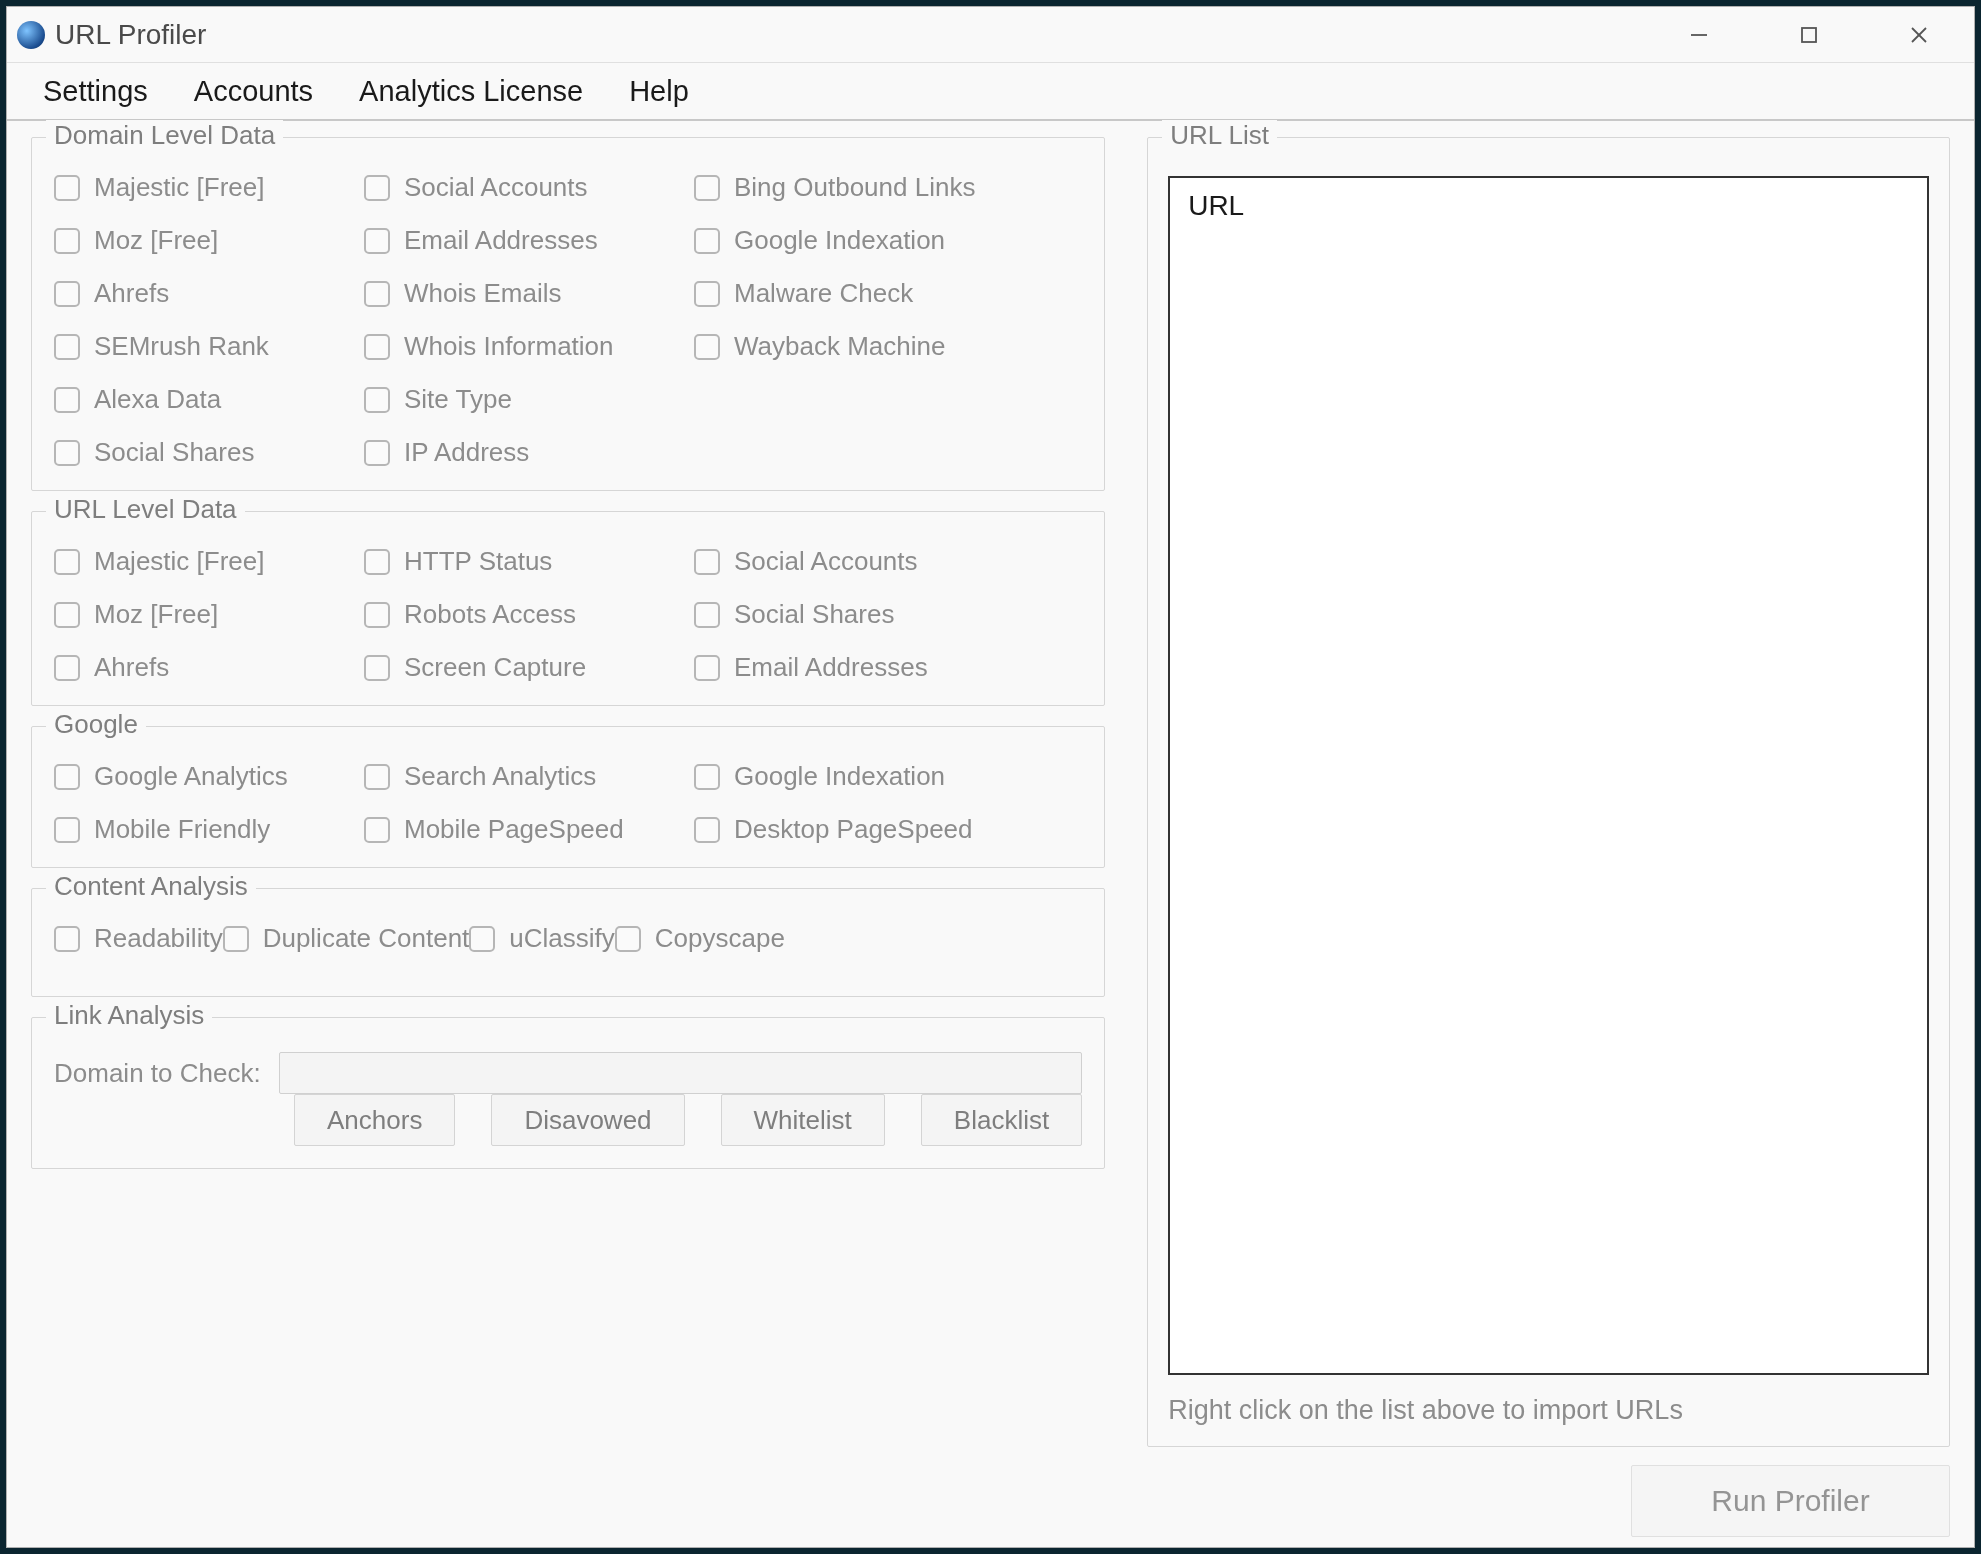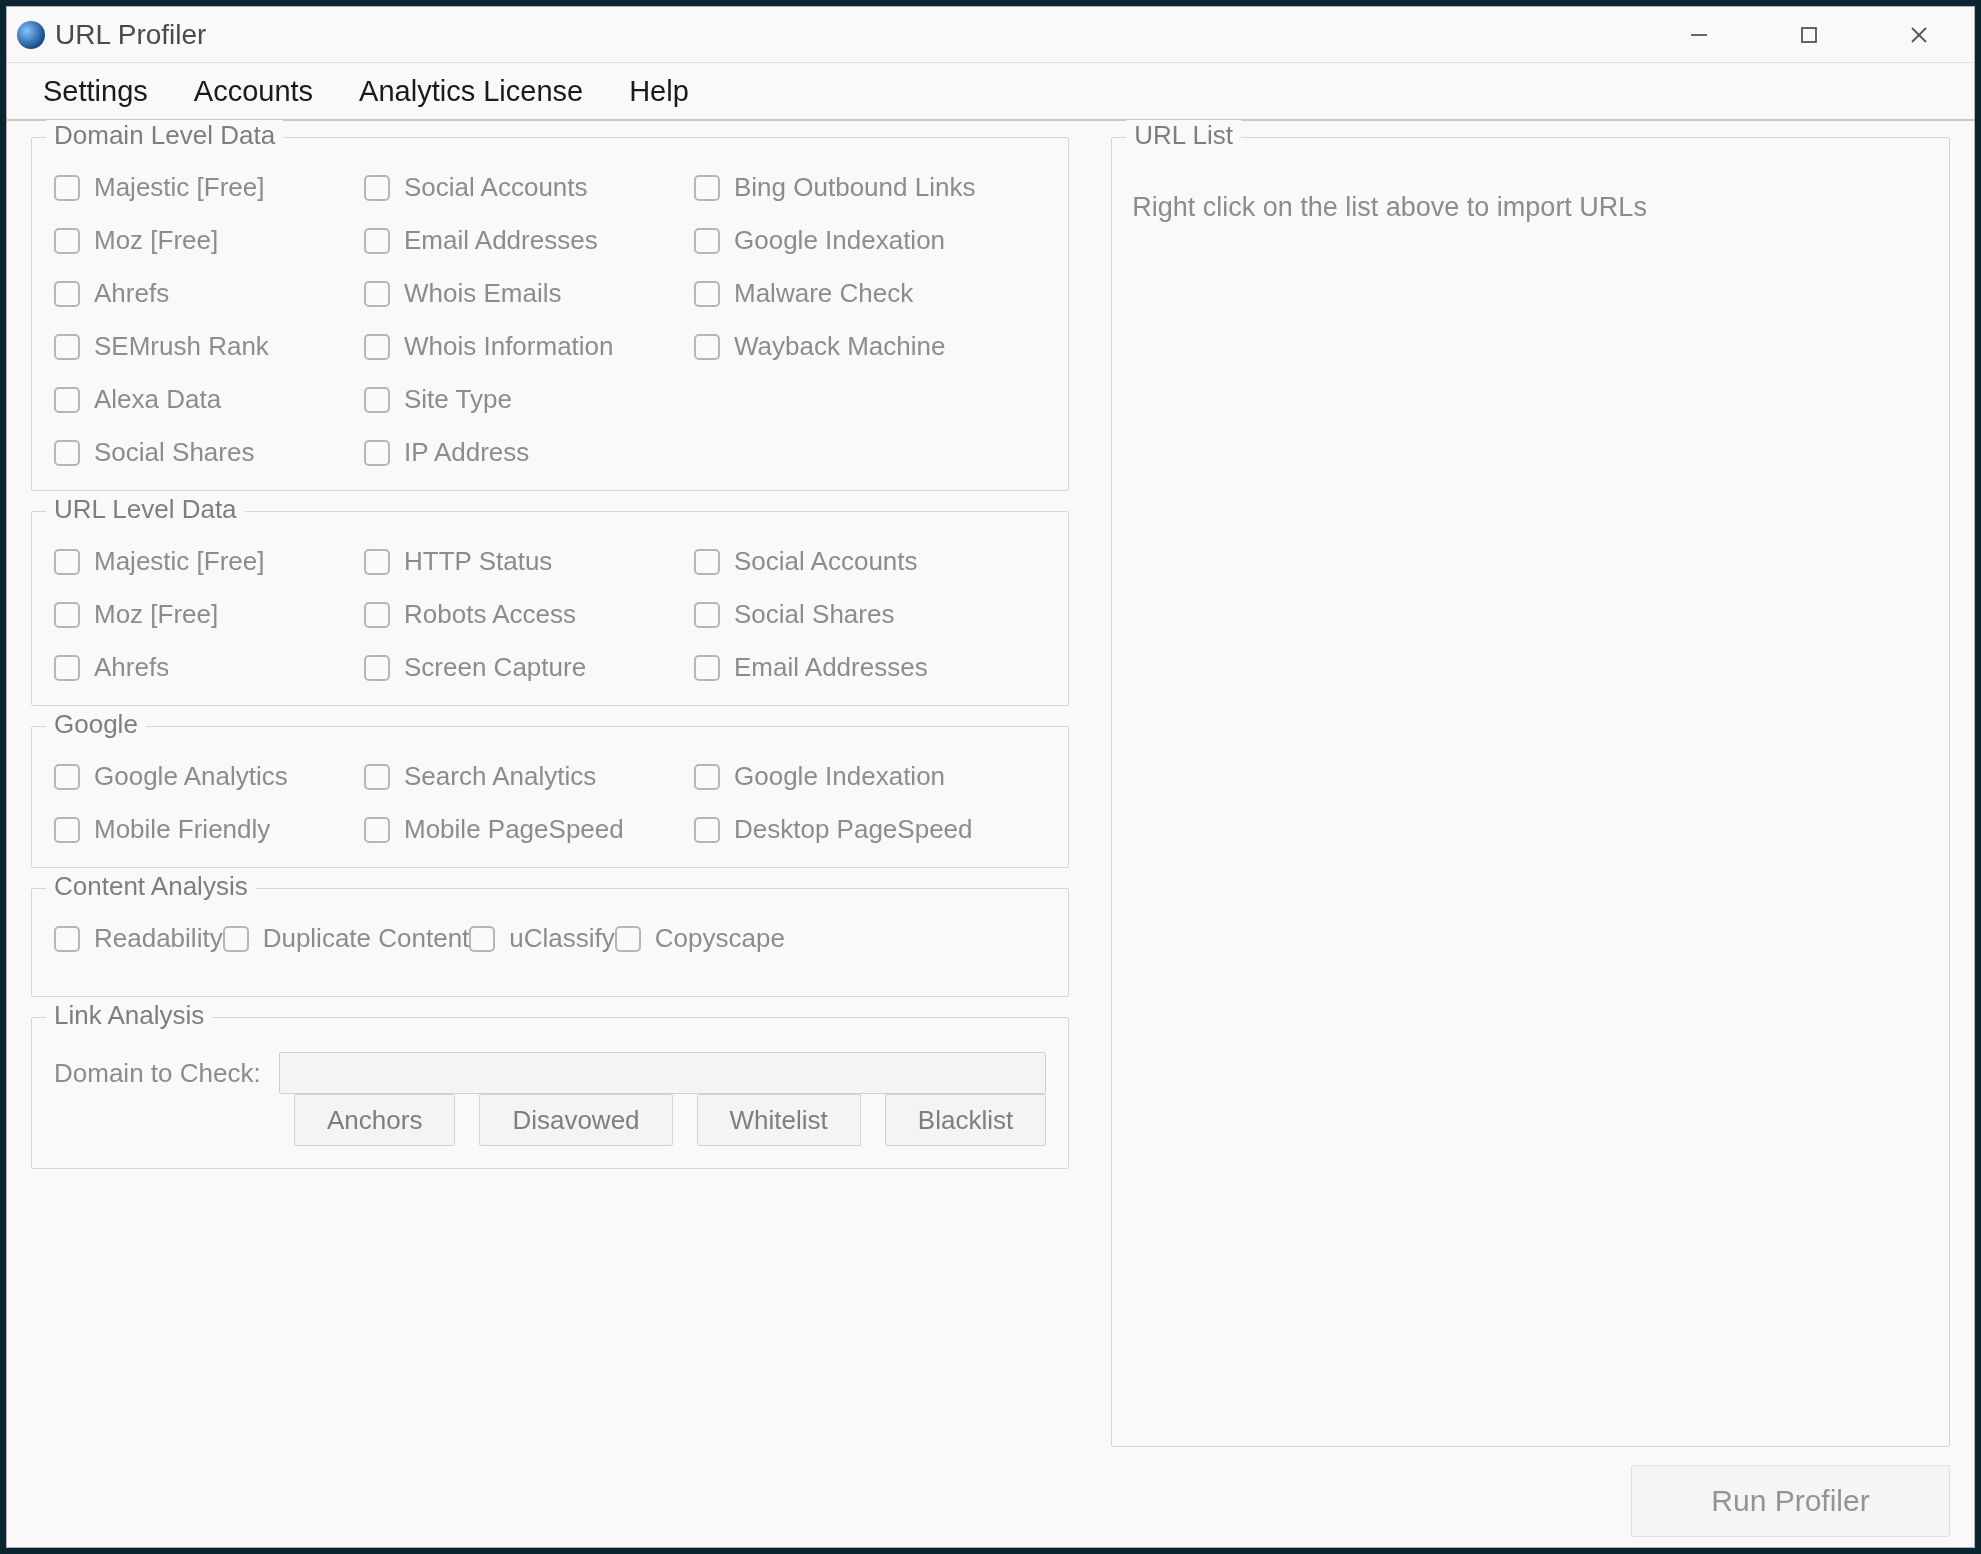--- a/index.html
+++ b/index.html
@@ -124,21 +124,21 @@
   }
   .text-input {
     height:42px;
     border:1px solid #d0d0d0;
     background:#f4f4f4;
     border-radius:2px;
   }
 
   .link-row1 { display:flex; align-items:center; gap:18px; }
   .link-row1 .text-input { flex:1; }
-  .btn-row { display:flex; gap:24px; padding-left:240px; }
+  .btn-row { display:flex; gap:36px; padding-left:240px; }
   .btn {
     height:52px;
     padding:0 32px;
     border:1px solid #d4d4d4;
     background:#f4f4f4;
     color:#7e7e7e;
     font-size:26px;
     display:flex; align-items:center; justify-content:center;
     border-radius:2px;
   }
@@ -400,20 +400,23 @@
           <div class="btn">Whitelist</div>
           <div class="btn">Blacklist</div>
         </div>
       </div>
 
     </div>
 
     <div class="right-col">
       <div class="groupbox">
         <div class="legend">URL List</div>
+        <div class="url-list">
+          <div>URL</div>
+        </div>
         <div class="hint">Right click on the list above to import URLs</div>
       </div>
       <div class="run-row">
         <div class="run-btn">Run Profiler</div>
       </div>
     </div>
 
   </div>
 </div>
 

